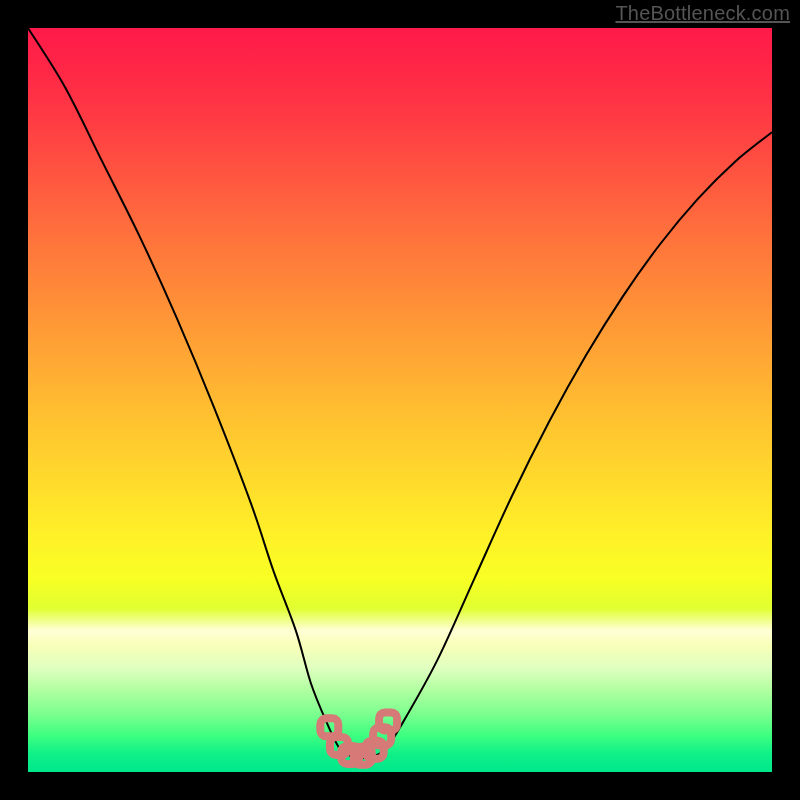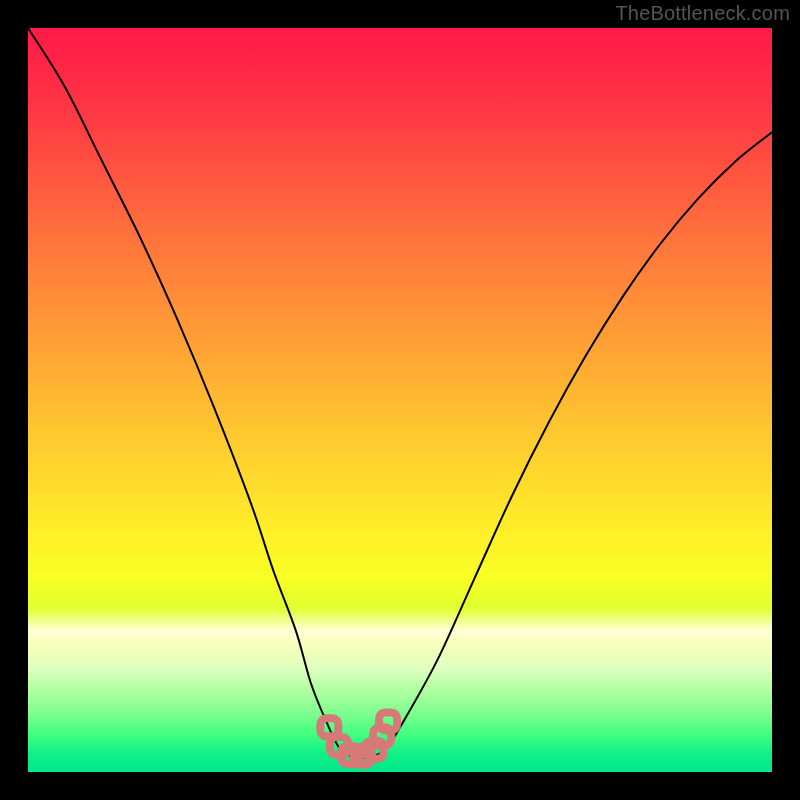--- a/index.html
+++ b/index.html
@@ -20,20 +20,21 @@
   .watermark {
     position: absolute;
     top: 2px;
     right: 10px;
     color: #555;
     font-size: 20px;
     font-weight: 500;
     letter-spacing: 0.2px;
     z-index: 10;
     user-select: none;
+    text-decoration: underline;
   }
   svg.plot {
     position: absolute;
     left: 0;
     top: 0;
     width: 800px;
     height: 800px;
     display: block;
   }
 </style>

